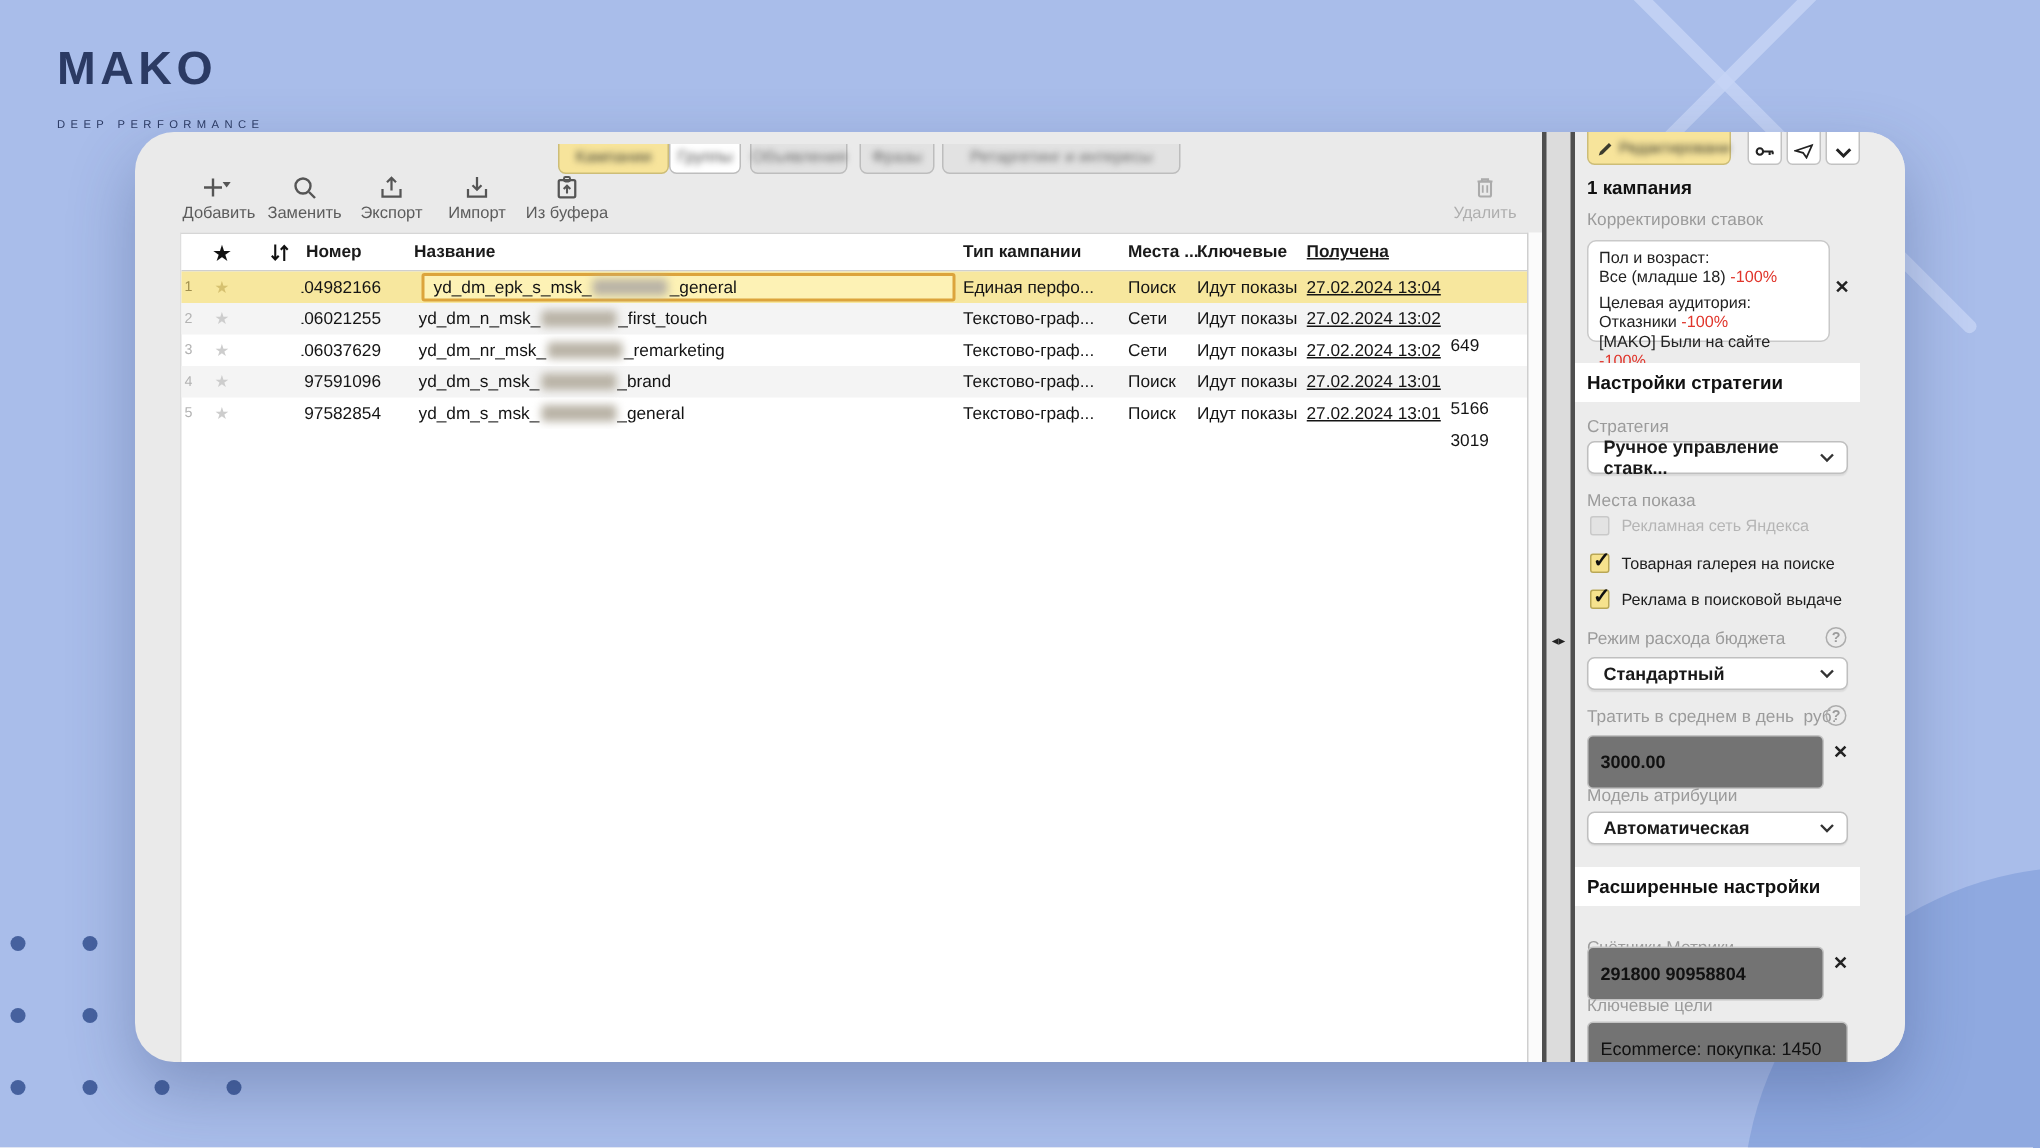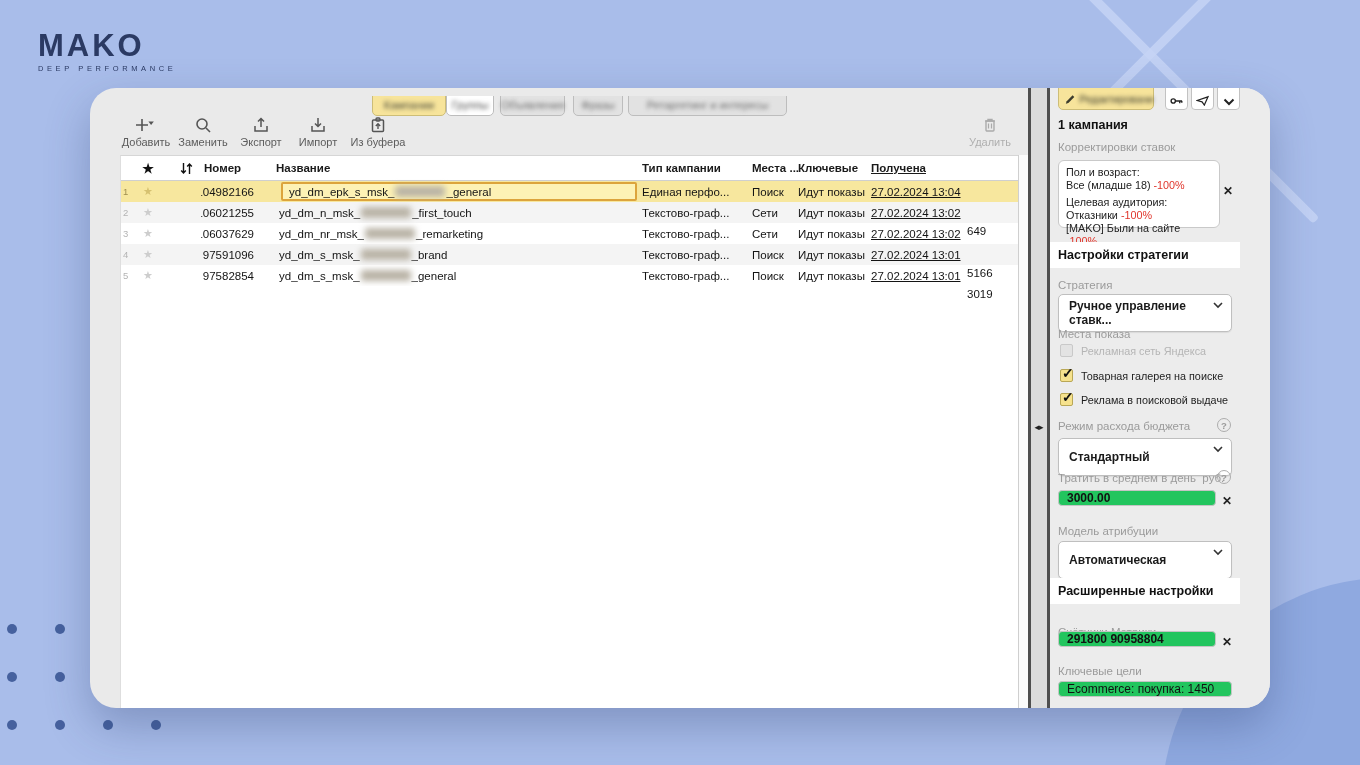--- a/index.html
+++ b/index.html
@@ -13,21 +13,21 @@
   .xline.b { left:915px; top:50px; transform:rotate(-45deg); }
   .circle { position:absolute; border-radius:50%; }
   .circle.light { width:740px; height:740px; left:1212px; top:538px; background:#c3d3f3; }
   .circle.dark  { width:450px; height:450px; left:1162px; top:578px; background:#8fa9e0; }
   .dotgrid { position:absolute; left:7px; top:624px; }
   .dot { position:absolute; width:10px; height:10px; border-radius:50%; background:#46619e; }
 
   
   .brand { position:absolute; left:38px; top:30px; color:#2b3a63; }
   .brand .word { font-size:31px; font-weight:bold; letter-spacing:3px; line-height:32px; }
-  .brand .tag { font-size:7.5px; letter-spacing:3.6px; margin-top:2px; }
+  .brand .tag { font-size:7.5px; letter-spacing:3.6px; margin-top:16px; }
 
   
   .card { position:absolute; left:90px; top:88px; width:1180px; height:620px; background:#eaeaea;
           border-radius:26px; overflow:hidden; box-shadow:0 18px 45px rgba(40,60,110,.32); }
 
   
   .tabstrip { position:absolute; left:0; top:8px; width:950px; height:20px; overflow:hidden; }
   .tab { position:absolute; top:-14px; height:34px; border:1px solid #bdbdbd; border-radius:5px;
          font-size:11px; color:#6d6d6d; display:flex; align-items:flex-end; justify-content:center;
          padding-bottom:4px; background:#e2e2e2; }
@@ -88,25 +88,25 @@
           border-radius:4px; display:flex; align-items:flex-end; justify-content:center; padding-bottom:3px; color:#222; }
   .sel-title { position:absolute; left:8px; top:30px; font-weight:bold; font-size:12.5px; color:#111; }
   .plabel { position:absolute; left:8px; color:#9b9b9b; font-size:11.5px; }
   .bidbox { position:absolute; left:8px; top:72px; width:162px; height:68px; background:#fff;
             border:1px solid #c9c9c9; border-radius:6px; padding:5px 7px; font-size:10.8px; line-height:13px; color:#222; }
   .bidbox .gap { height:4px; }
   .red { color:#e0352b; }
   .xbtn { position:absolute; font-size:12px; font-weight:bold; color:#222; cursor:default; }
   .band { position:absolute; left:0; width:190px; height:26px; background:#fff; display:flex; align-items:center;
           padding-left:8px; font-weight:bold; font-size:12.5px; color:#111; }
-  .dropdown { position:absolute; left:8px; width:174px; height:38px; background:#fff; border:1px solid #bfbfbf;
+  .dropdown { position:absolute; left:8px; width:174px; height:22px; background:#fff; border:1px solid #bfbfbf;
               border-radius:5px; display:flex; align-items:center; padding:0 22px 0 10px; font-size:12px;
               font-weight:bold; color:#1a1a1a; box-shadow:0 1px 1px rgba(0,0,0,.08); }
   .dropdown .chev { position:absolute; right:7px; top:4px; }
-  .input { position:absolute; left:8px; height:16px; background:#22c55e; border:1px solid #c4c4c4;
+  .input { position:absolute; left:8px; height:36px; background:#737373; border:1px solid #c4c4c4;
            border-radius:4px; display:flex; align-items:center; padding:0 8px; font-size:12px; font-weight:bold; color:#111; }
   .cbrow { position:absolute; left:10px; display:flex; align-items:center; }
   .cbox { width:13px; height:13px; border-radius:2px; position:relative; margin-right:8px; flex:0 0 auto; }
   .cbox.on { background:#f6e28d; border:1px solid #b9a756; }
   .cbox.on:after { content:"\2713"; position:absolute; left:1px; top:-5px; font-size:14px; font-weight:bold; color:#111; }
   .cbox.off { background:#e3e3e3; border:1px solid #c9c9c9; }
   .cbrow .cl { font-size:10.8px; color:#1d1d1d; }
   .cbrow.disabled .cl { color:#b5b5b5; }
   .help { position:absolute; width:14px; height:14px; border:1.5px solid #adadad; border-radius:50%;
           color:#9a9a9a; font-size:9.5px; font-weight:bold; display:flex; align-items:center; justify-content:center; }

